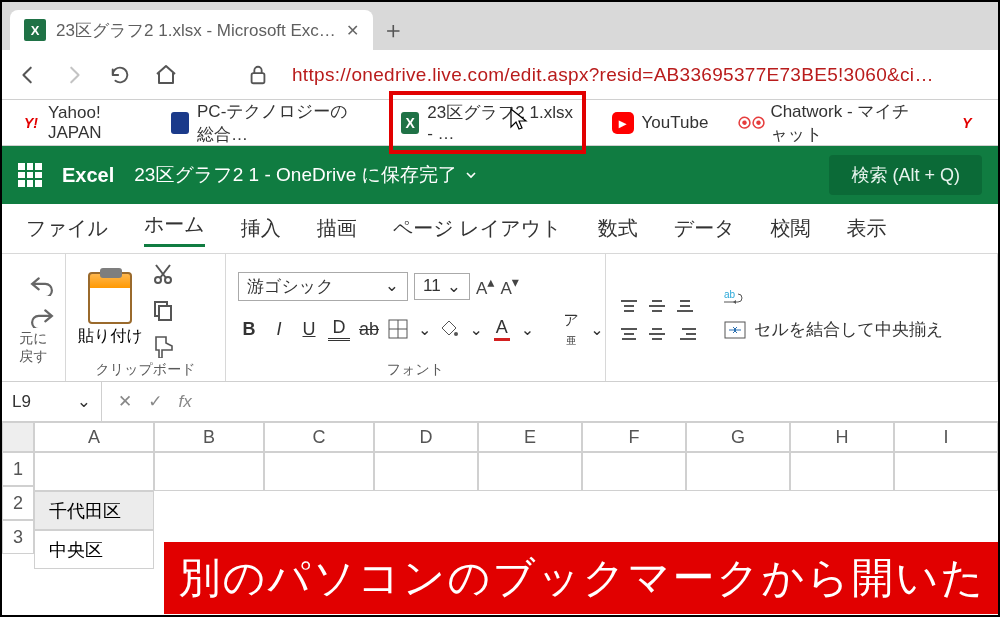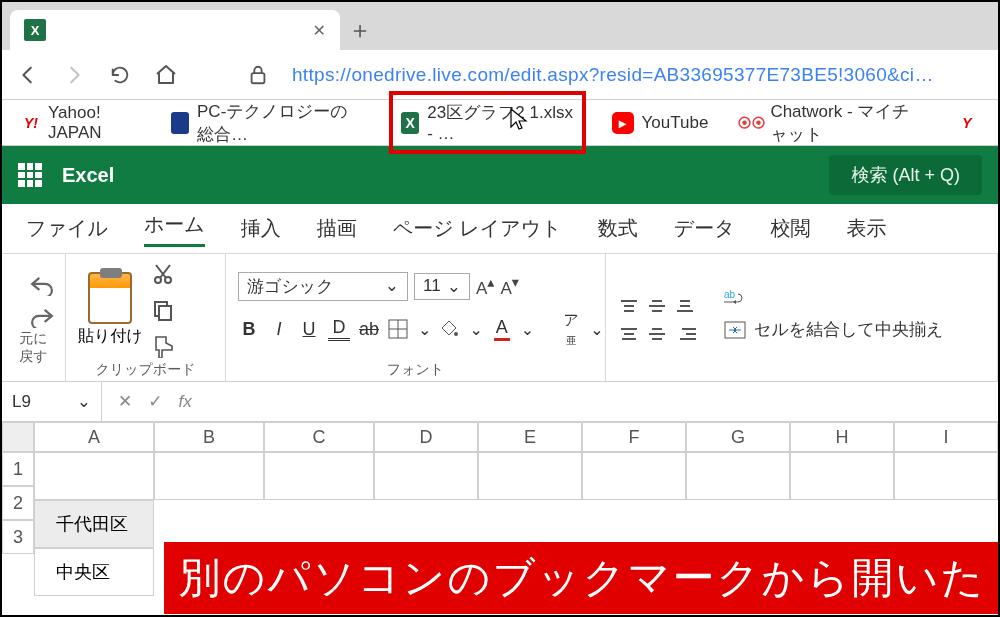--- a/index.html
+++ b/index.html
@@ -8,21 +8,21 @@
   
   .tabbar { background: #d9d9d9; height: 48px; display: flex; align-items: flex-end; padding: 0 8px; }
   .tab { background: #fff; border-radius: 8px 8px 0 0; height: 40px; display: flex; align-items: center; padding: 0 14px; gap: 10px; min-width: 330px; color: #5f5f5f; font-size: 17px; }
   .tab .excel-icon { width: 22px; height: 22px; background: #1f7246; display: flex; align-items: center; justify-content: center; color: #fff; font-weight: bold; font-size: 13px; border-radius: 2px; }
   .tab .close { margin-left: auto; color: #666; font-size: 16px; }
   .newtab { width: 40px; height: 40px; display: flex; align-items: center; justify-content: center; color: #555; font-size: 24px; }
 
   
   .urlbar { background: #fff; height: 50px; border-bottom: 1px solid #d0d0d0; display: flex; align-items: center; padding: 0 14px; gap: 22px; color: #6a6a6a; font-size: 21px; }
   .nav-ico { display: inline-flex; align-items: center; justify-content: center; width: 24px; height: 24px; }
-  .url-text { flex: 1; overflow: hidden; white-space: nowrap; color: #3b82f6; font-size: 19px; letter-spacing: 0.3px; }
+  .url-text { flex: 1; overflow: hidden; white-space: nowrap; color: #b91c1c; font-size: 19px; letter-spacing: 0.3px; }
   .lock-ico { width: 22px; height: 22px; }
 
   
   .bmbar { background: #fff; height: 46px; display: flex; align-items: center; padding: 0 14px; gap: 20px; font-size: 17px; color: #333; border-bottom: 1px solid #d0d0d0; position: relative; }
   .bm { display: flex; align-items: center; gap: 8px; padding: 4px 6px; }
   .bm .bico { width: 22px; height: 22px; display: flex; align-items: center; justify-content: center; border-radius: 3px; font-size: 14px; font-weight: bold; }
   .bm-highlight { border: 4px solid #e10000; padding: 6px 8px; }
   .cursor { position: absolute; width: 20px; height: 24px; }
 
   
@@ -69,34 +69,35 @@
   
   .sheet { display:flex; }
   .rowhdrs { width: 42px; }
   .rowhdr, .colhdr, .selall, .cell { border: 1px solid #d0d0d0; font-size:18px; display:flex; align-items:center; }
   .selall { height:30px; background:#eee; }
   .colhdrs { display:flex; }
   .colhdr { height:30px; justify-content:center; background:#fff; color:#555;}
   .col-a{width:120px;} .col-b{width:110px;} .col-c{width:110px;} .col-dplus{width:104px;}
   .rowhdr { height:34px; justify-content:center; background:#fff; color:#555;}
   .hdr-cell { background:#2859a5; color:#fff; font-weight:500; justify-content:center; }
-  .cell { height:48px; padding:0 21px; background:#fff;}
+  .cell { height:39px; padding:0 14px; background:#fff;}
   .row2-a { background:#ececec; }
 
   
   .banner { position:absolute; left:162px; top:540px; width:836px; height:72px; background:#e10000; color:#fff; font-size:42px; font-weight:500; display:flex; align-items:center; justify-content:center; letter-spacing:2px;}
 
   svg { display:block; }
 </style>
 </head>
 <body>
 
 <div class="tabbar">
   <div class="tab">
     <span class="excel-icon">X</span>
+    <span>23区グラフ2 1.xlsx - Microsoft Exc…</span>
     <span class="close">✕</span>
   </div>
   <div class="newtab">＋</div>
 </div>
 
 <div class="urlbar">
   <span class="nav-ico">
     <svg width="22" height="22" viewBox="0 0 24 24">
         <path d="M15 4l-8 8 8 8" stroke="#555" stroke-width="2.2" fill="none" stroke-linecap="round" stroke-linejoin="round"></path>
       </svg>
@@ -161,20 +162,26 @@
       <span></span>
       <span></span>
       <span></span>
       <span></span>
       <span></span>
       <span></span>
       <span></span>
       <span></span>
   </div>
   <span class="brand">Excel</span>
+  <span class="doc-title">
+    <span>23区グラフ2 1 - OneDrive に保存完了</span>
+    <svg width="16" height="16" viewBox="0 0 24 24">
+        <path d="M6 9l6 6 6-6" stroke="#fff" stroke-width="2.4" fill="none"></path>
+      </svg>
+  </span>
   <div class="search-box">
     <span>検索 (Alt + Q)</span>
   </div>
 </div>
 
 <div class="ribbon-tabs">
   <span>ファイル</span>
   <span class="rtab-active">ホーム</span>
   <span>挿入</span>
   <span>描画</span>

